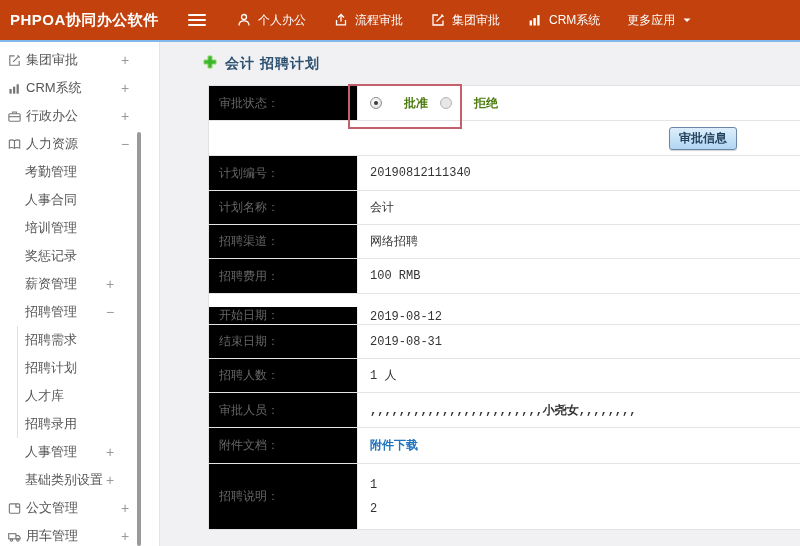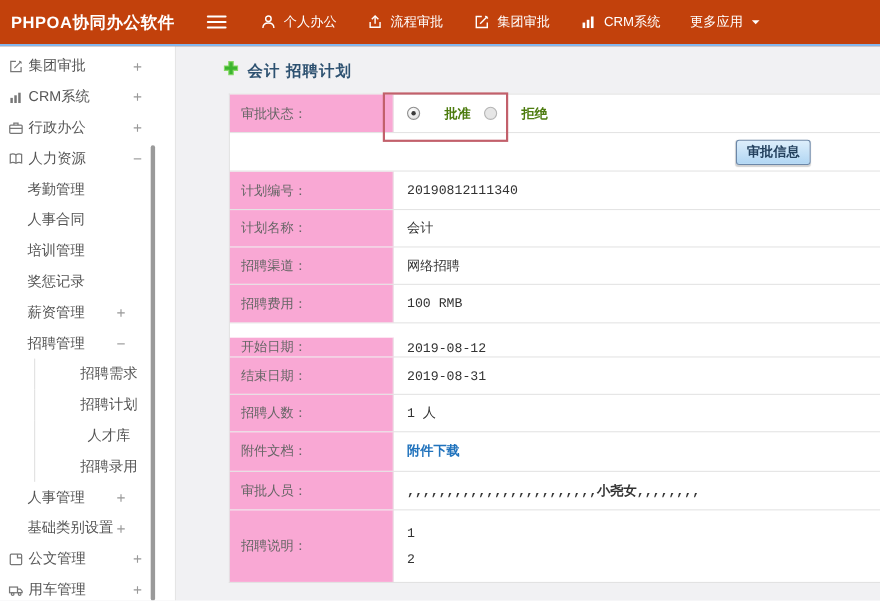--- a/index.html
+++ b/index.html
@@ -23,36 +23,36 @@
   .nav-item svg{ display:block; }
   
   .sidebar{
     position:absolute; top:42px; left:0; bottom:0; width:160px;
     background:#fff; border-right:1px solid #e5e5e5; padding-top:4px; z-index:5;
   }
   .side-item{ height:28px; display:flex; align-items:center; position:relative; font-size:13px; color:#555; cursor:pointer;}
   .side-item .sicon{ width:15px; height:15px; margin-right:4px; display:inline-flex;}
   .l1{ padding-left:7px; }
   .l2{ padding-left:25px; }
-  .l3{ margin-left:31px; border-left:1px solid #e0e0e0; padding-left:7px;justify-content:center; }
+  .l3{ margin-left:17px; border-left:1px solid #e0e0e0; padding-left:7px; }
   .toggle{ position:absolute; color:#999; font-size:14px; top:50%; transform:translateY(-50%); width:12px; text-align:center;}
   .l1 .toggle{ left:119px; }
   .l2 .toggle{ left:104px; }
   .scroll-thumb{ position:absolute; left:137px; width:4px; top:90px; bottom:0; background:#9a9a9a; border-radius:2px;}
   
   .page-title{ position:absolute; left:203px; top:55px; display:flex; align-items:center; gap:8px; z-index:3;}
   .page-title .ttl{ font-size:14px; font-weight:bold; color:#2d5170; letter-spacing:1px;}
   .detail-table{
     position:absolute; left:208px; top:85px; width:592px;
     background:#fff; border:1px solid #e2e2e2; border-right:none; z-index:2;
   }
   .trow{ display:flex; border-bottom:1px solid #e4e4e4; }
   .trow:last-child{ border-bottom:none; }
   .tlabel{
-    width:149px; flex:0 0 149px; border-right:1px solid #ececec; background:#f9a8d4;
+    width:149px; flex:0 0 149px; border-right:1px solid #ececec; background:#000000;
     display:flex; align-items:center; padding-left:10px; font-size:12px; color:#666;
   }
   .tvalue{
     flex:1; display:flex; align-items:center; padding-left:12px;
     font-size:12px; color:#333; font-family:"Liberation Mono", monospace;
   }
   .h35{height:35px;} .h34{height:34px;} .h31{height:31px;align-items:flex-end;} .h36{height:36px;} .h65{height:65px;}
   .radio{ width:12px; height:12px; border-radius:50%; border:1px solid #8f8f8f;
           background:radial-gradient(circle at 35% 30%, #fff, #d9d9d9); display:inline-block; position:relative;}
   .radio.sel::after{ content:""; position:absolute; left:3px; top:3px; width:4px; height:4px; border-radius:50%; background:#3a3a3a;}
@@ -309,30 +309,30 @@
   <div class="trow h34">
     <div class="tlabel">结束日期：</div>
     <div class="tvalue">2019-08-31</div>
   </div>
 
   <div class="trow h34">
     <div class="tlabel">招聘人数：</div>
     <div class="tvalue">1 人</div>
   </div>
 
+  <div class="trow h35">
+    <div class="tlabel">审批人员：</div>
+    <div class="tvalue" style="font-weight:bold;">,,,,,,,,,,,,,,,,,,,,,,,,小尧女,,,,,,,,</div>
+  </div>
+
   <div class="trow h36">
     <div class="tlabel">附件文档：</div>
     <div class="tvalue">
       <a class="link">附件下载</a>
     </div>
-  </div>
-
-  <div class="trow h35">
-    <div class="tlabel">审批人员：</div>
-    <div class="tvalue" style="font-weight:bold;">,,,,,,,,,,,,,,,,,,,,,,,,小尧女,,,,,,,,</div>
   </div>
 
   <div class="trow h65">
     <div class="tlabel">招聘说明：</div>
     <div class="tvalue multiline">
       <span>1</span>
       <span>2</span>
     </div>
   </div>
 

